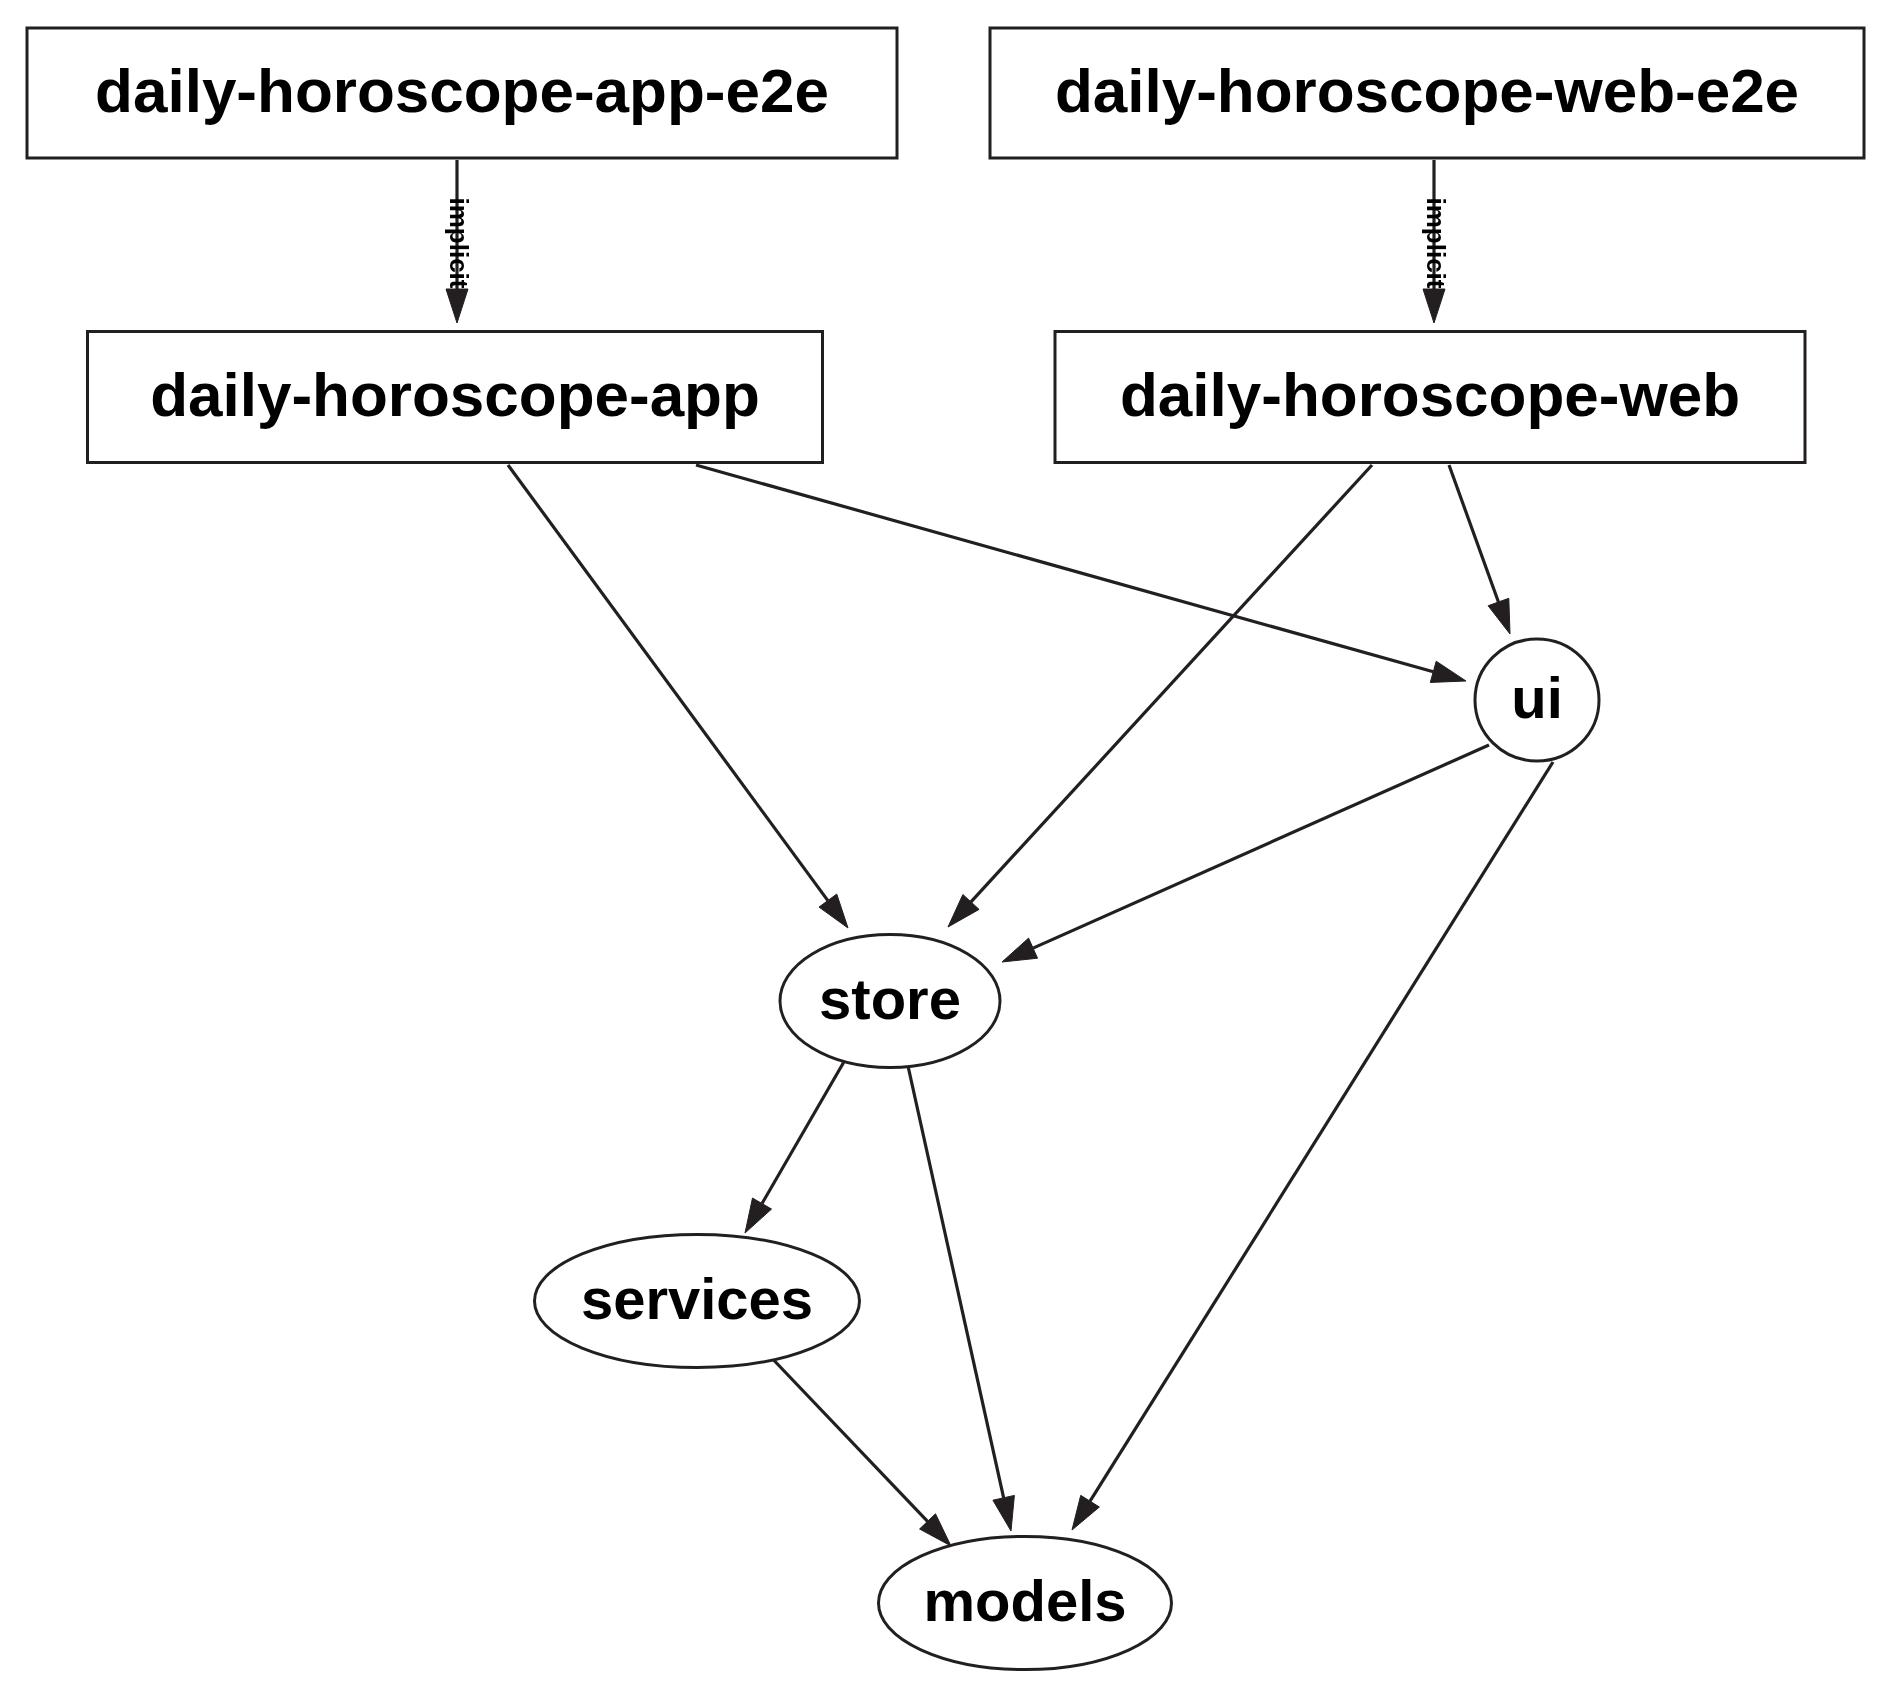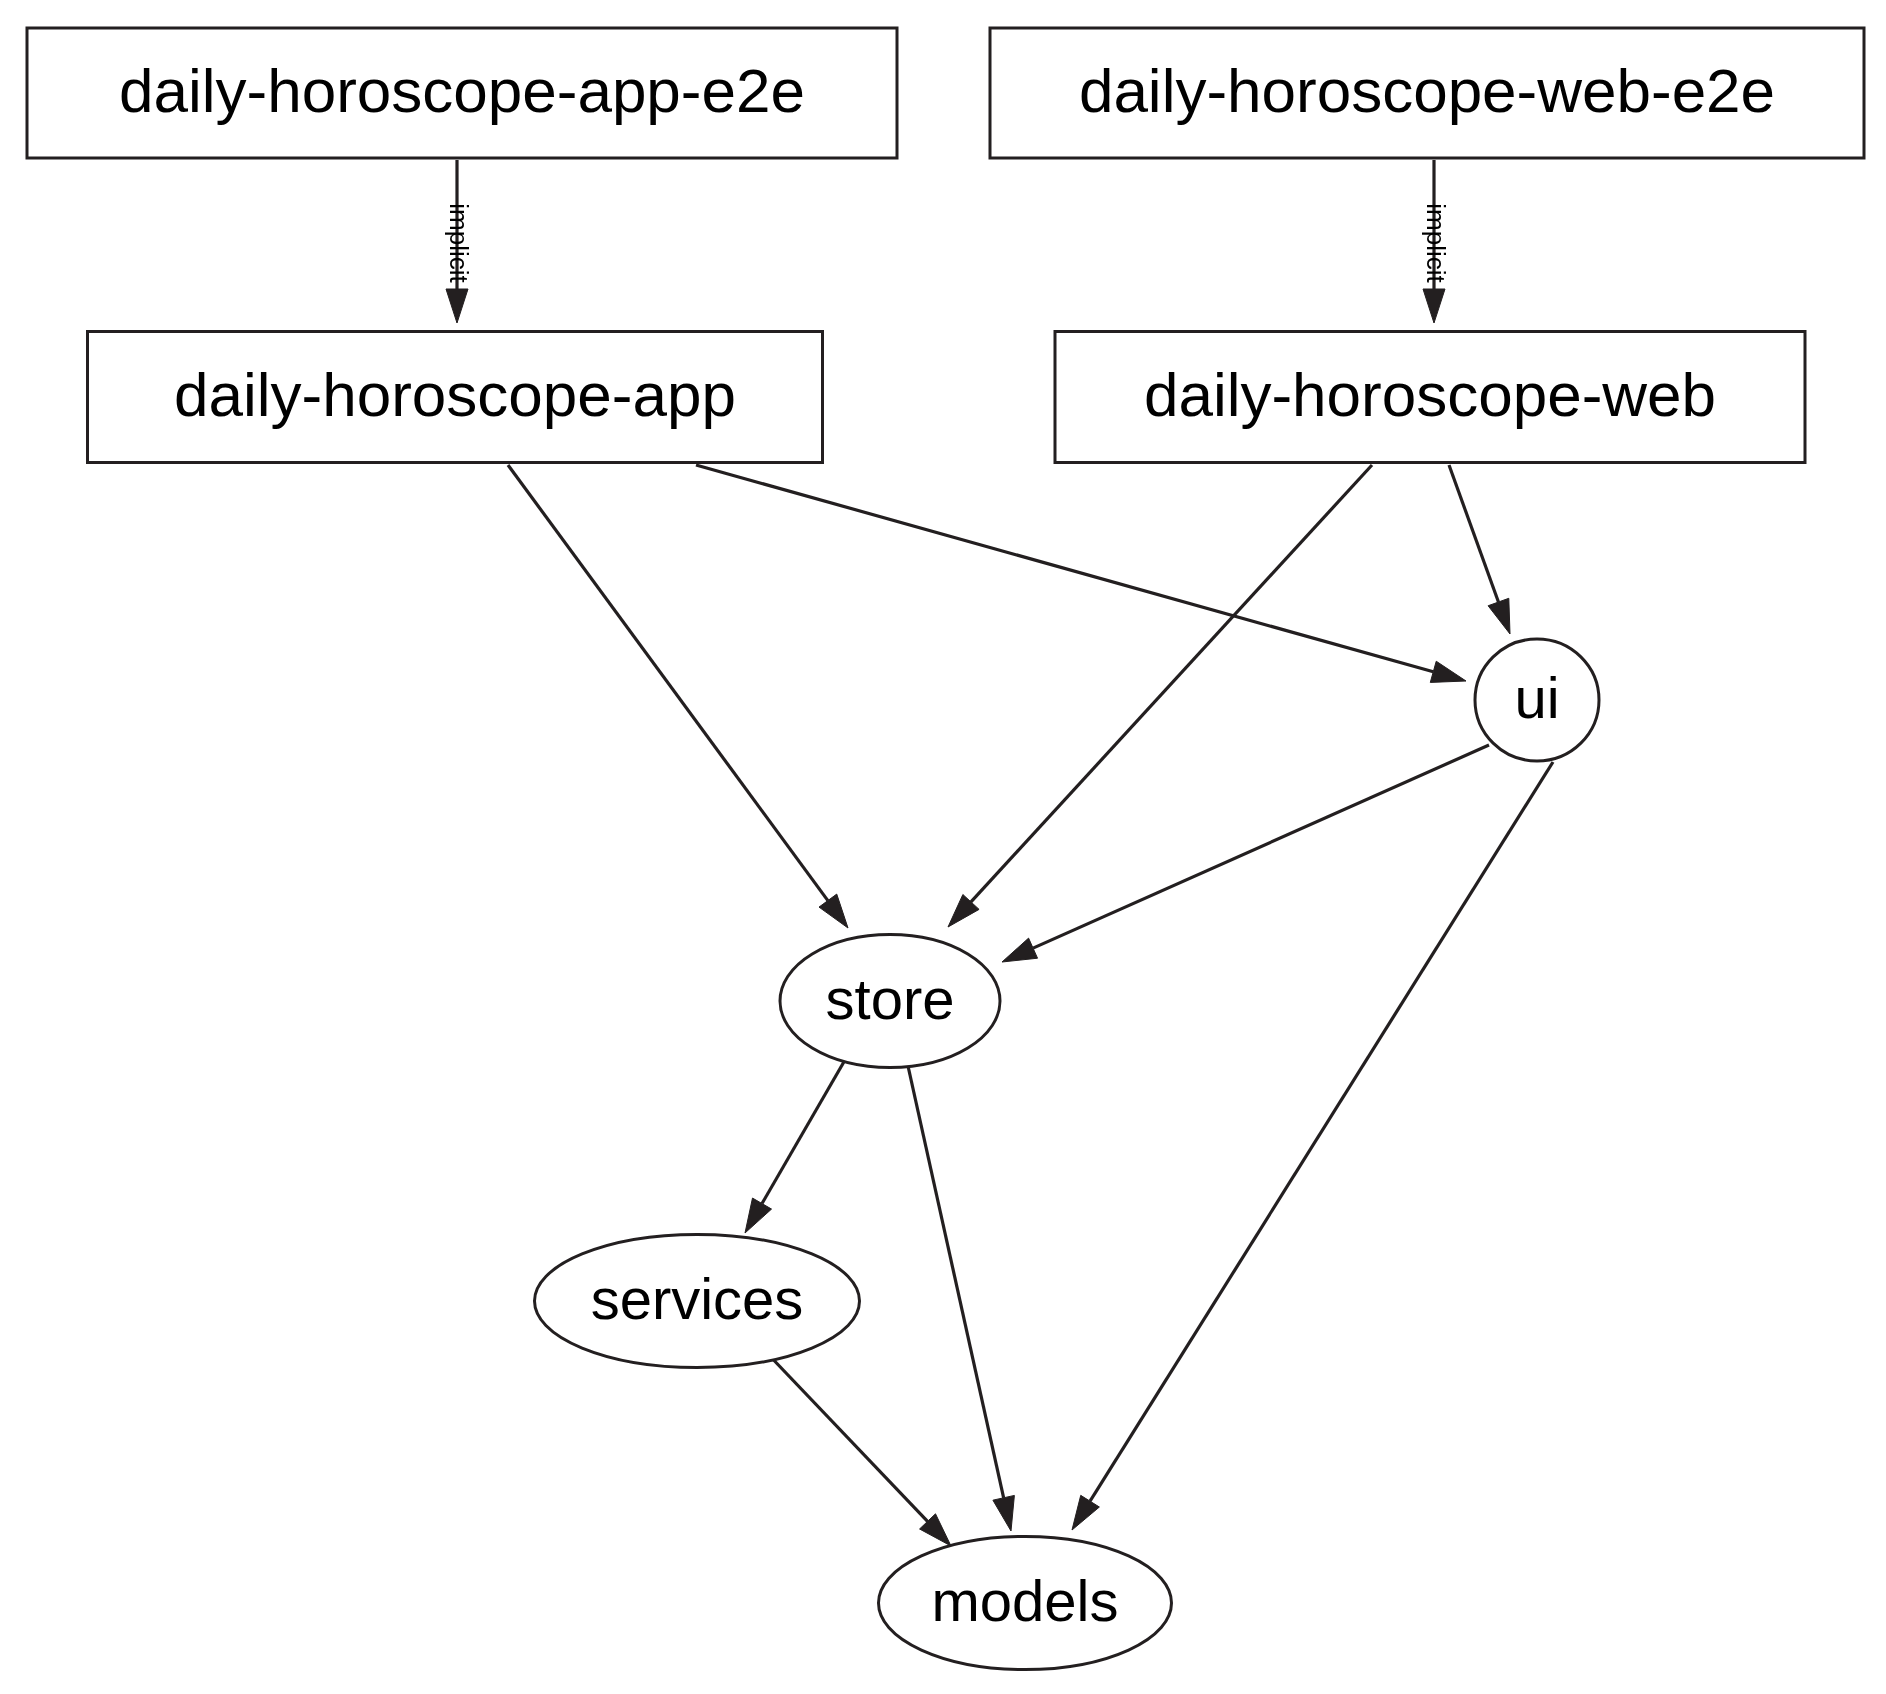--- a/index.html
+++ b/index.html
@@ -11,20 +11,21 @@
     width: 1886px;
     height: 1694px;
     font-family: "Liberation Sans", sans-serif;
     overflow: hidden;
   }
   #graph-root {
     position: relative;
     width: 1886px;
     height: 1694px;
     background: #ffffff;
+    font-weight: bold;
   }
   svg#dep-graph {
     display: block;
     width: 1886px;
     height: 1694px;
   }
   .node-box {
     fill: #ffffff;
     stroke: #231f20;
     stroke-width: 3;

